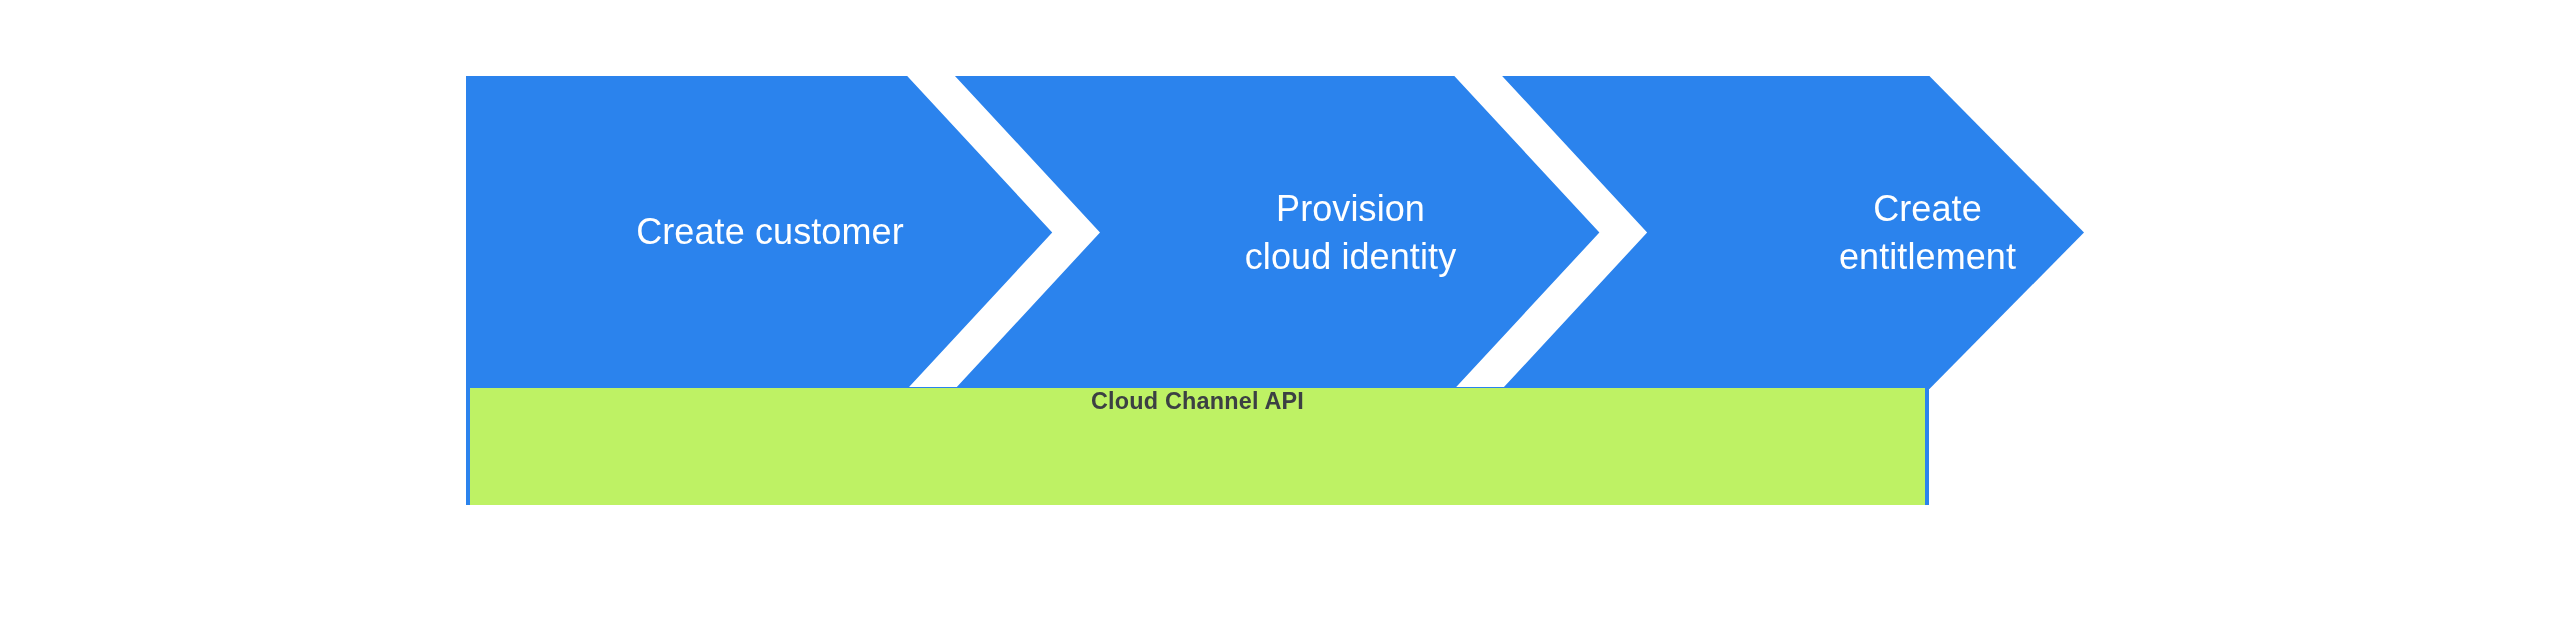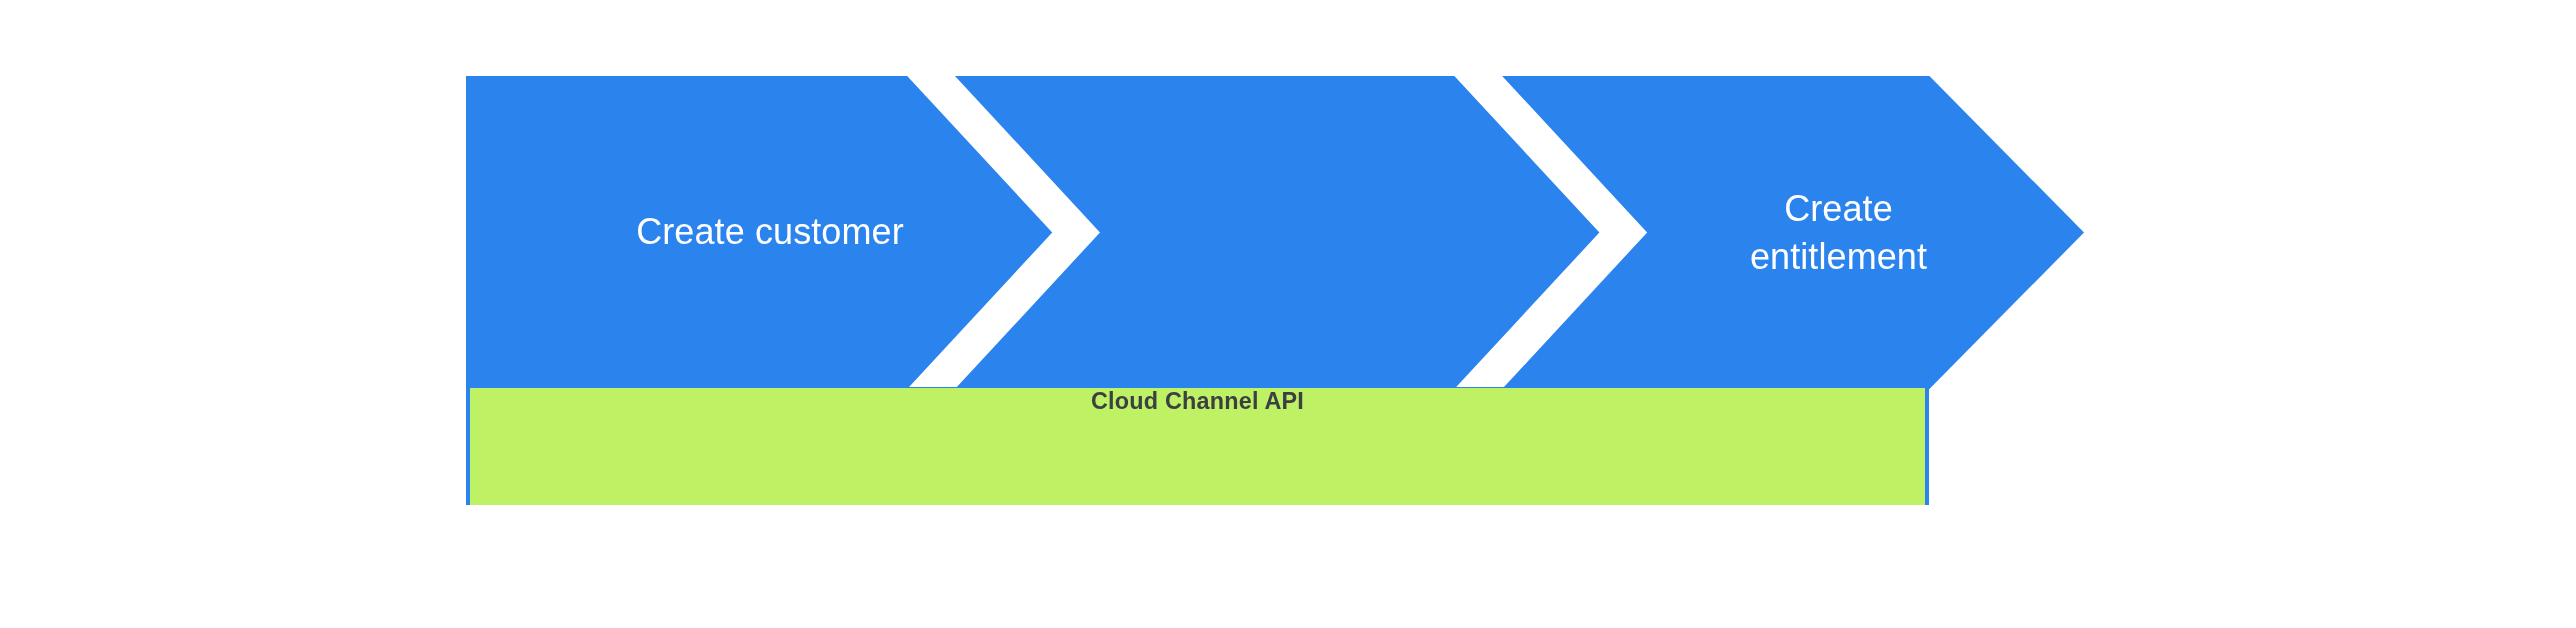--- a/index.html
+++ b/index.html
@@ -53,21 +53,21 @@
     left: 466px;
     top: 208px;
     width: 608px;
   }
   #step-label-1 {
     left: 1090px;
     top: 185px;
     width: 521px;
   }
   #step-label-2 {
-    left: 1617px;
+    left: 1706px;
     top: 185px;
     width: 443px;
   }
 
   
   #api-box {
     position: absolute;
     left: 466px;
     top: 388px;
     width: 1463px;   
@@ -109,20 +109,22 @@
       <polygon points="0,0 1685,0 1863,180 1685,360 0,360" fill="#2b83ed"></polygon>
 
       <polygon points="508,0 563,0 730,180 563,360 508,360 675,180" fill="#ffffff"></polygon>
 
       <polygon points="1138,0 1193,0 1360,180 1193,360 1138,360 1305,180" fill="#ffffff"></polygon>
     </svg>
   </div>
 
   <div class="step-label" id="step-label-0">Create customer</div>
 
+  <div class="step-label" id="step-label-1">Provision
+cloud identity</div>
 
   <div class="step-label" id="step-label-2">Create
 entitlement</div>
 
   <div id="api-box">
     <span id="api-box-label">Cloud Channel API</span>
   </div>
 
 </div>
 

